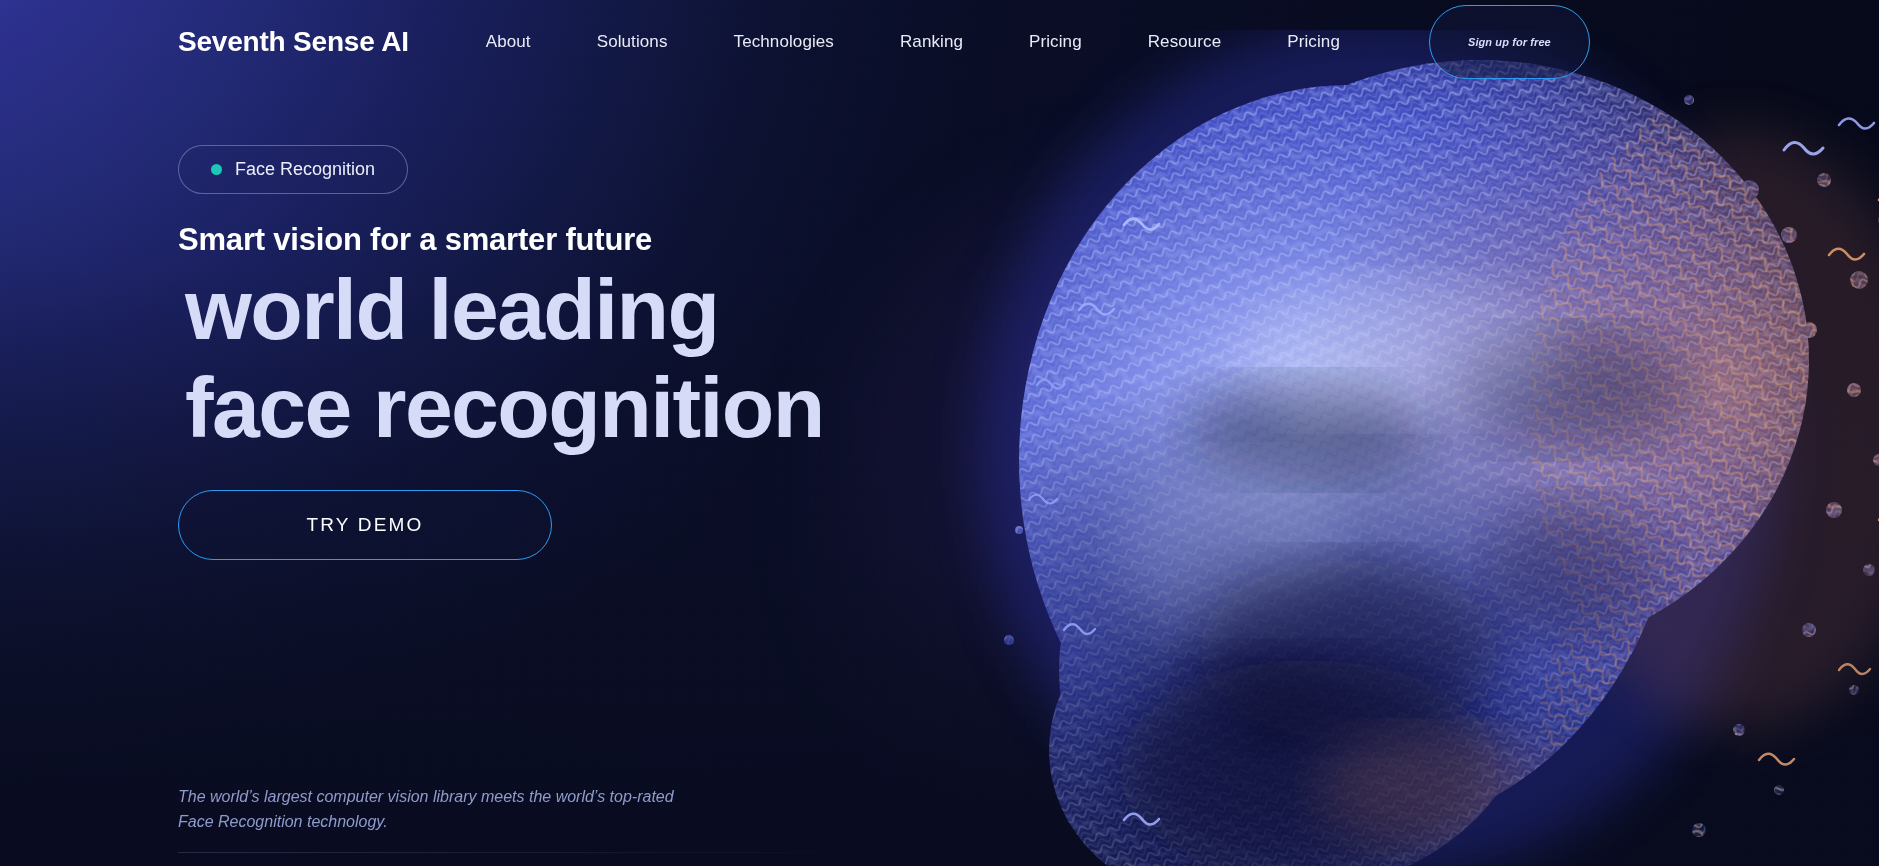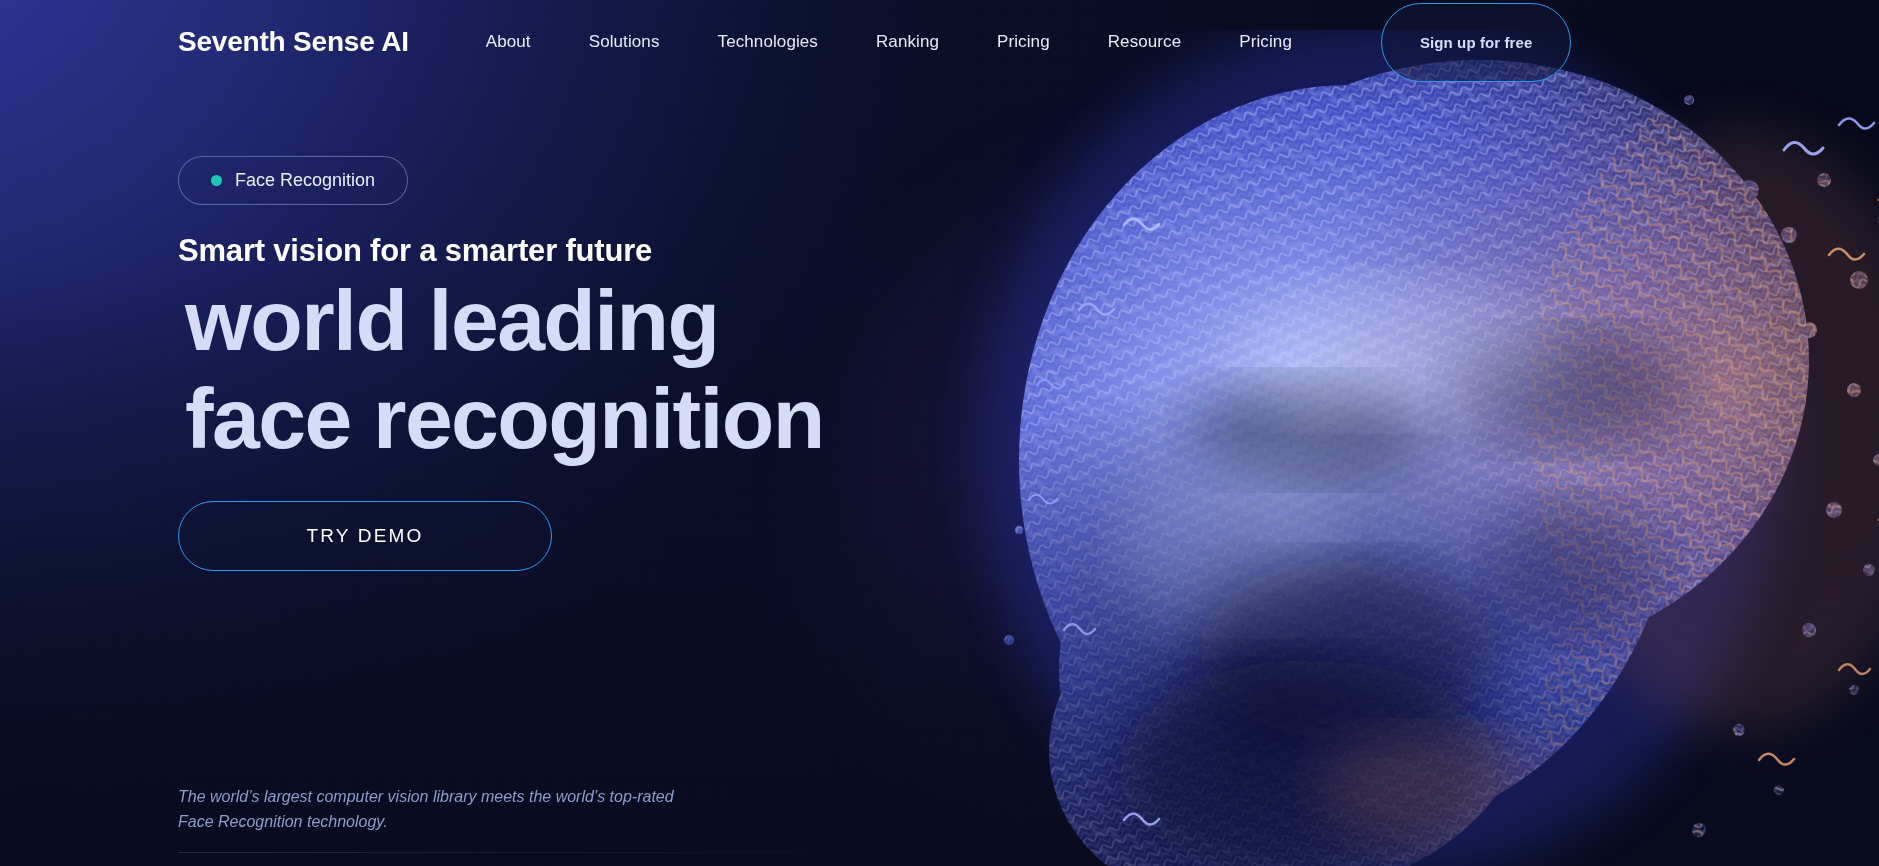--- a/index.html
+++ b/index.html
@@ -99,51 +99,52 @@
     font-weight: 700;
     color: #ffffff;
     letter-spacing: -0.2px;
     white-space: nowrap;
     margin-right: 52px;
   }
 
   .nav {
     display: flex;
     align-items: center;
-    gap: 8px;
+    gap: 16px;
   }
   .nav-item {
     color: #e9ebf7;
     font-size: 17px;
     font-weight: 400;
     padding: 8px 25px;
     white-space: nowrap;
     cursor: pointer;
     letter-spacing: .1px;
   }
 
   .signup-btn {
     margin-left: 64px;
     border: 1.6px solid #2f9bf0;
     border-radius: 999px;
     background: rgba(16,22,58,0.55);
     color: #d9ddf8;
-    font-size: 15px;
+    font-size: 11px;
     font-weight: 700;
     padding: 30px 38px;
     white-space: nowrap;
     cursor: pointer;
     letter-spacing: .1px;
+    font-style: italic;
   }
 
   
   .hero {
     position: absolute;
     left: 178px;
-    top: 156px;
+    top: 145px;
     width: 860px;
     z-index: 30;
   }
 
   .badges {
     display: flex;
     gap: 14px;
     margin-bottom: 28px;
   }
   .badge {

